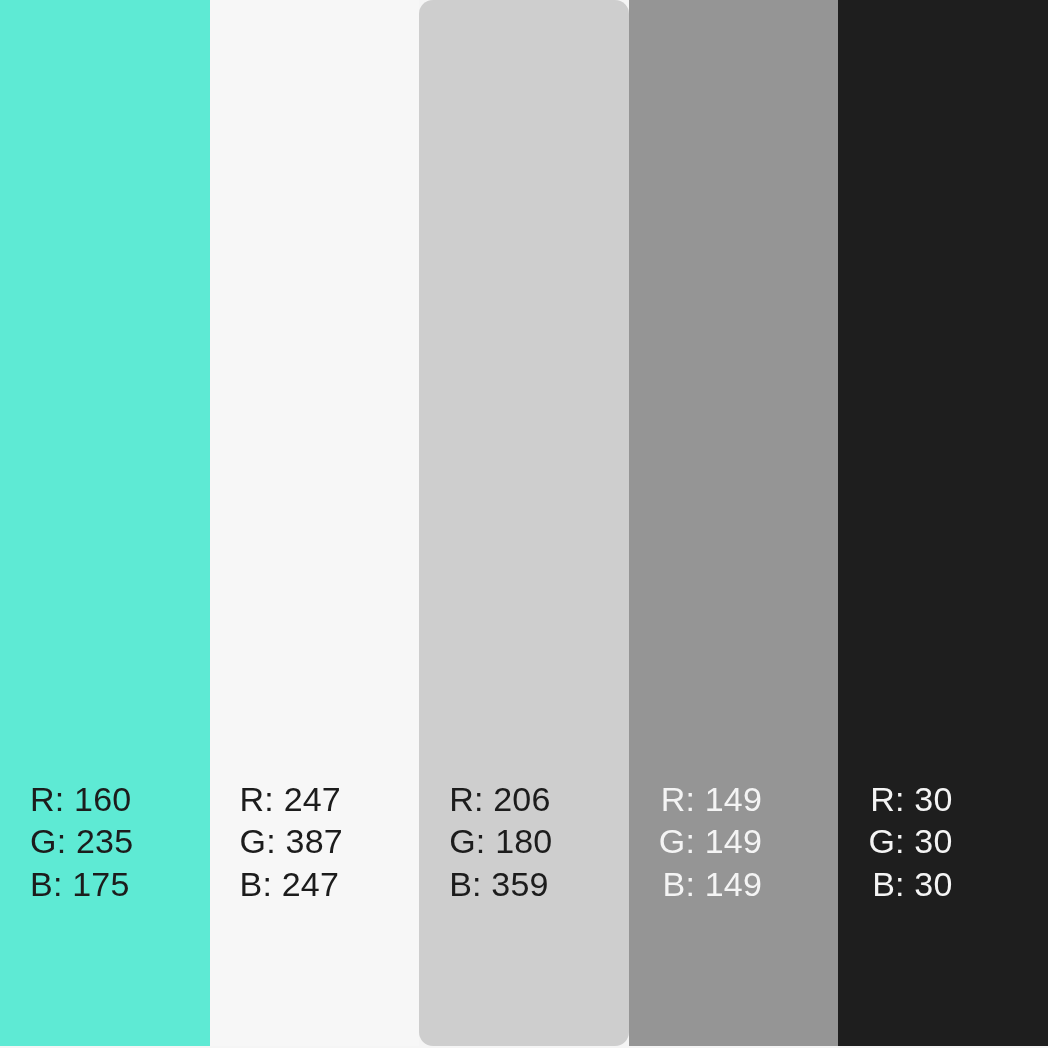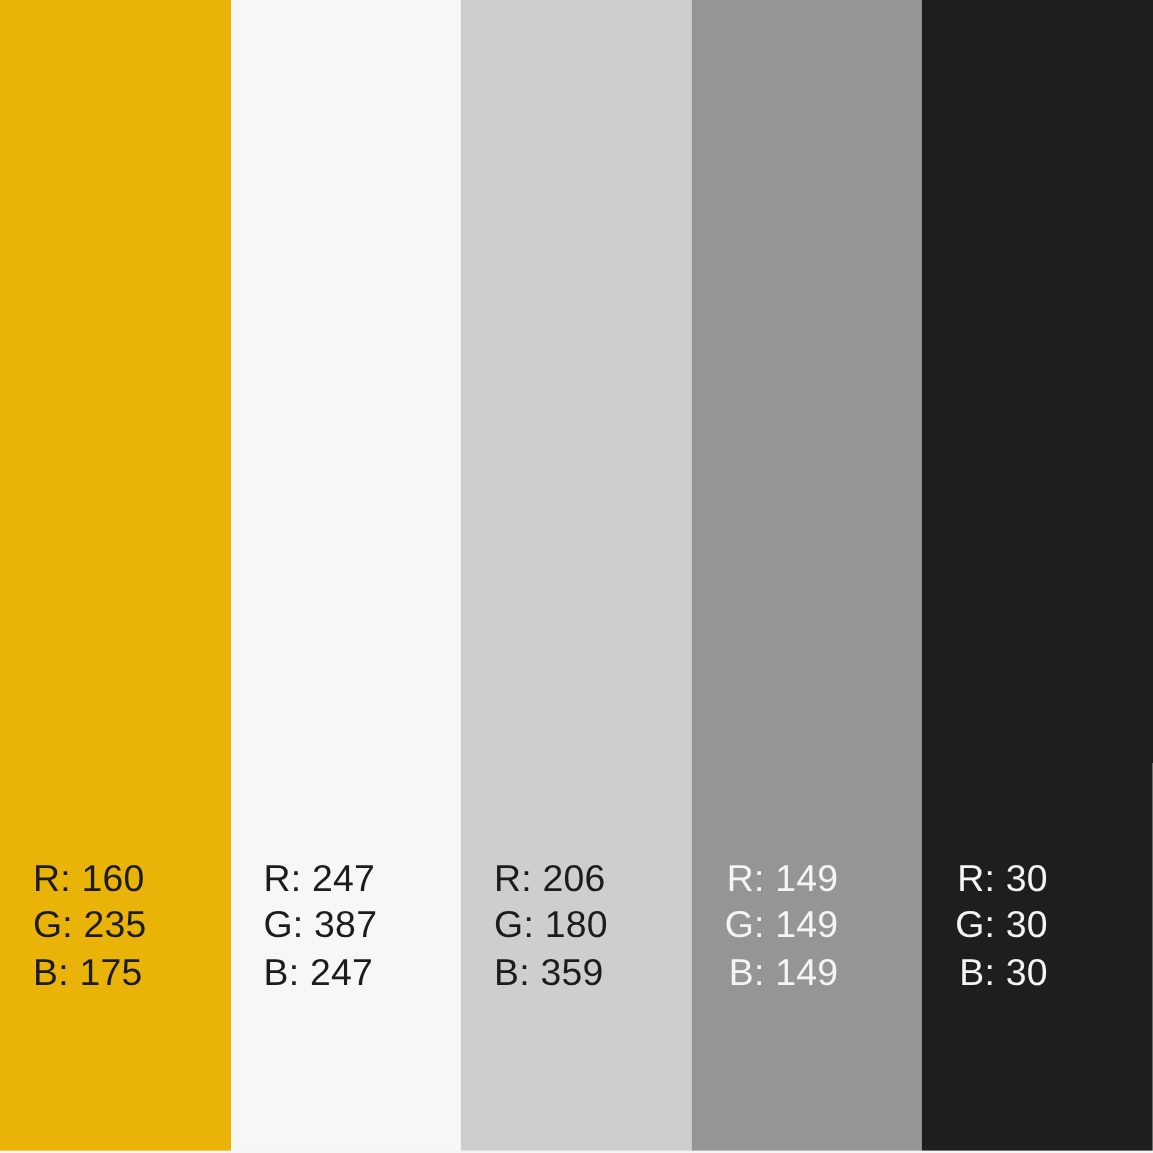--- a/index.html
+++ b/index.html
@@ -41,35 +41,35 @@
   .channel-line {
     display: block;
   }
   .swatch.light-text .swatch-labels { color: #f4f4f4; align-items: flex-end; }
   .swatch.dark-text  .swatch-labels { color: #1c1c1c; }
 </style>
 </head>
 <body style="background: rgb(245, 245, 245);">
 
 <div id="palette">
-    <div class="swatch dark-text" style="background: #eab308;">
+    <div class="swatch dark-text" style="background: #5eead4;">
       <div class="swatch-labels">
         <span class="channel-line">R: 160</span>
         <span class="channel-line">G: 235</span>
         <span class="channel-line">B: 175</span>
       </div>
     </div>
     <div class="swatch dark-text" style="background: rgb(247, 247, 247);">
       <div class="swatch-labels">
         <span class="channel-line">R: 247</span>
         <span class="channel-line">G: 387</span>
         <span class="channel-line">B: 247</span>
       </div>
     </div>
-    <div class="swatch dark-text" style="background: rgb(206, 206, 206);">
+    <div class="swatch dark-text" style="background: rgb(206, 206, 206); border-radius: 14px;">
       <div class="swatch-labels">
         <span class="channel-line">R: 206</span>
         <span class="channel-line">G: 180</span>
         <span class="channel-line">B: 359</span>
       </div>
     </div>
     <div class="swatch light-text" style="background: rgb(149, 149, 149);">
       <div class="swatch-labels">
         <span class="channel-line">R: 149</span>
         <span class="channel-line">G: 149</span>

